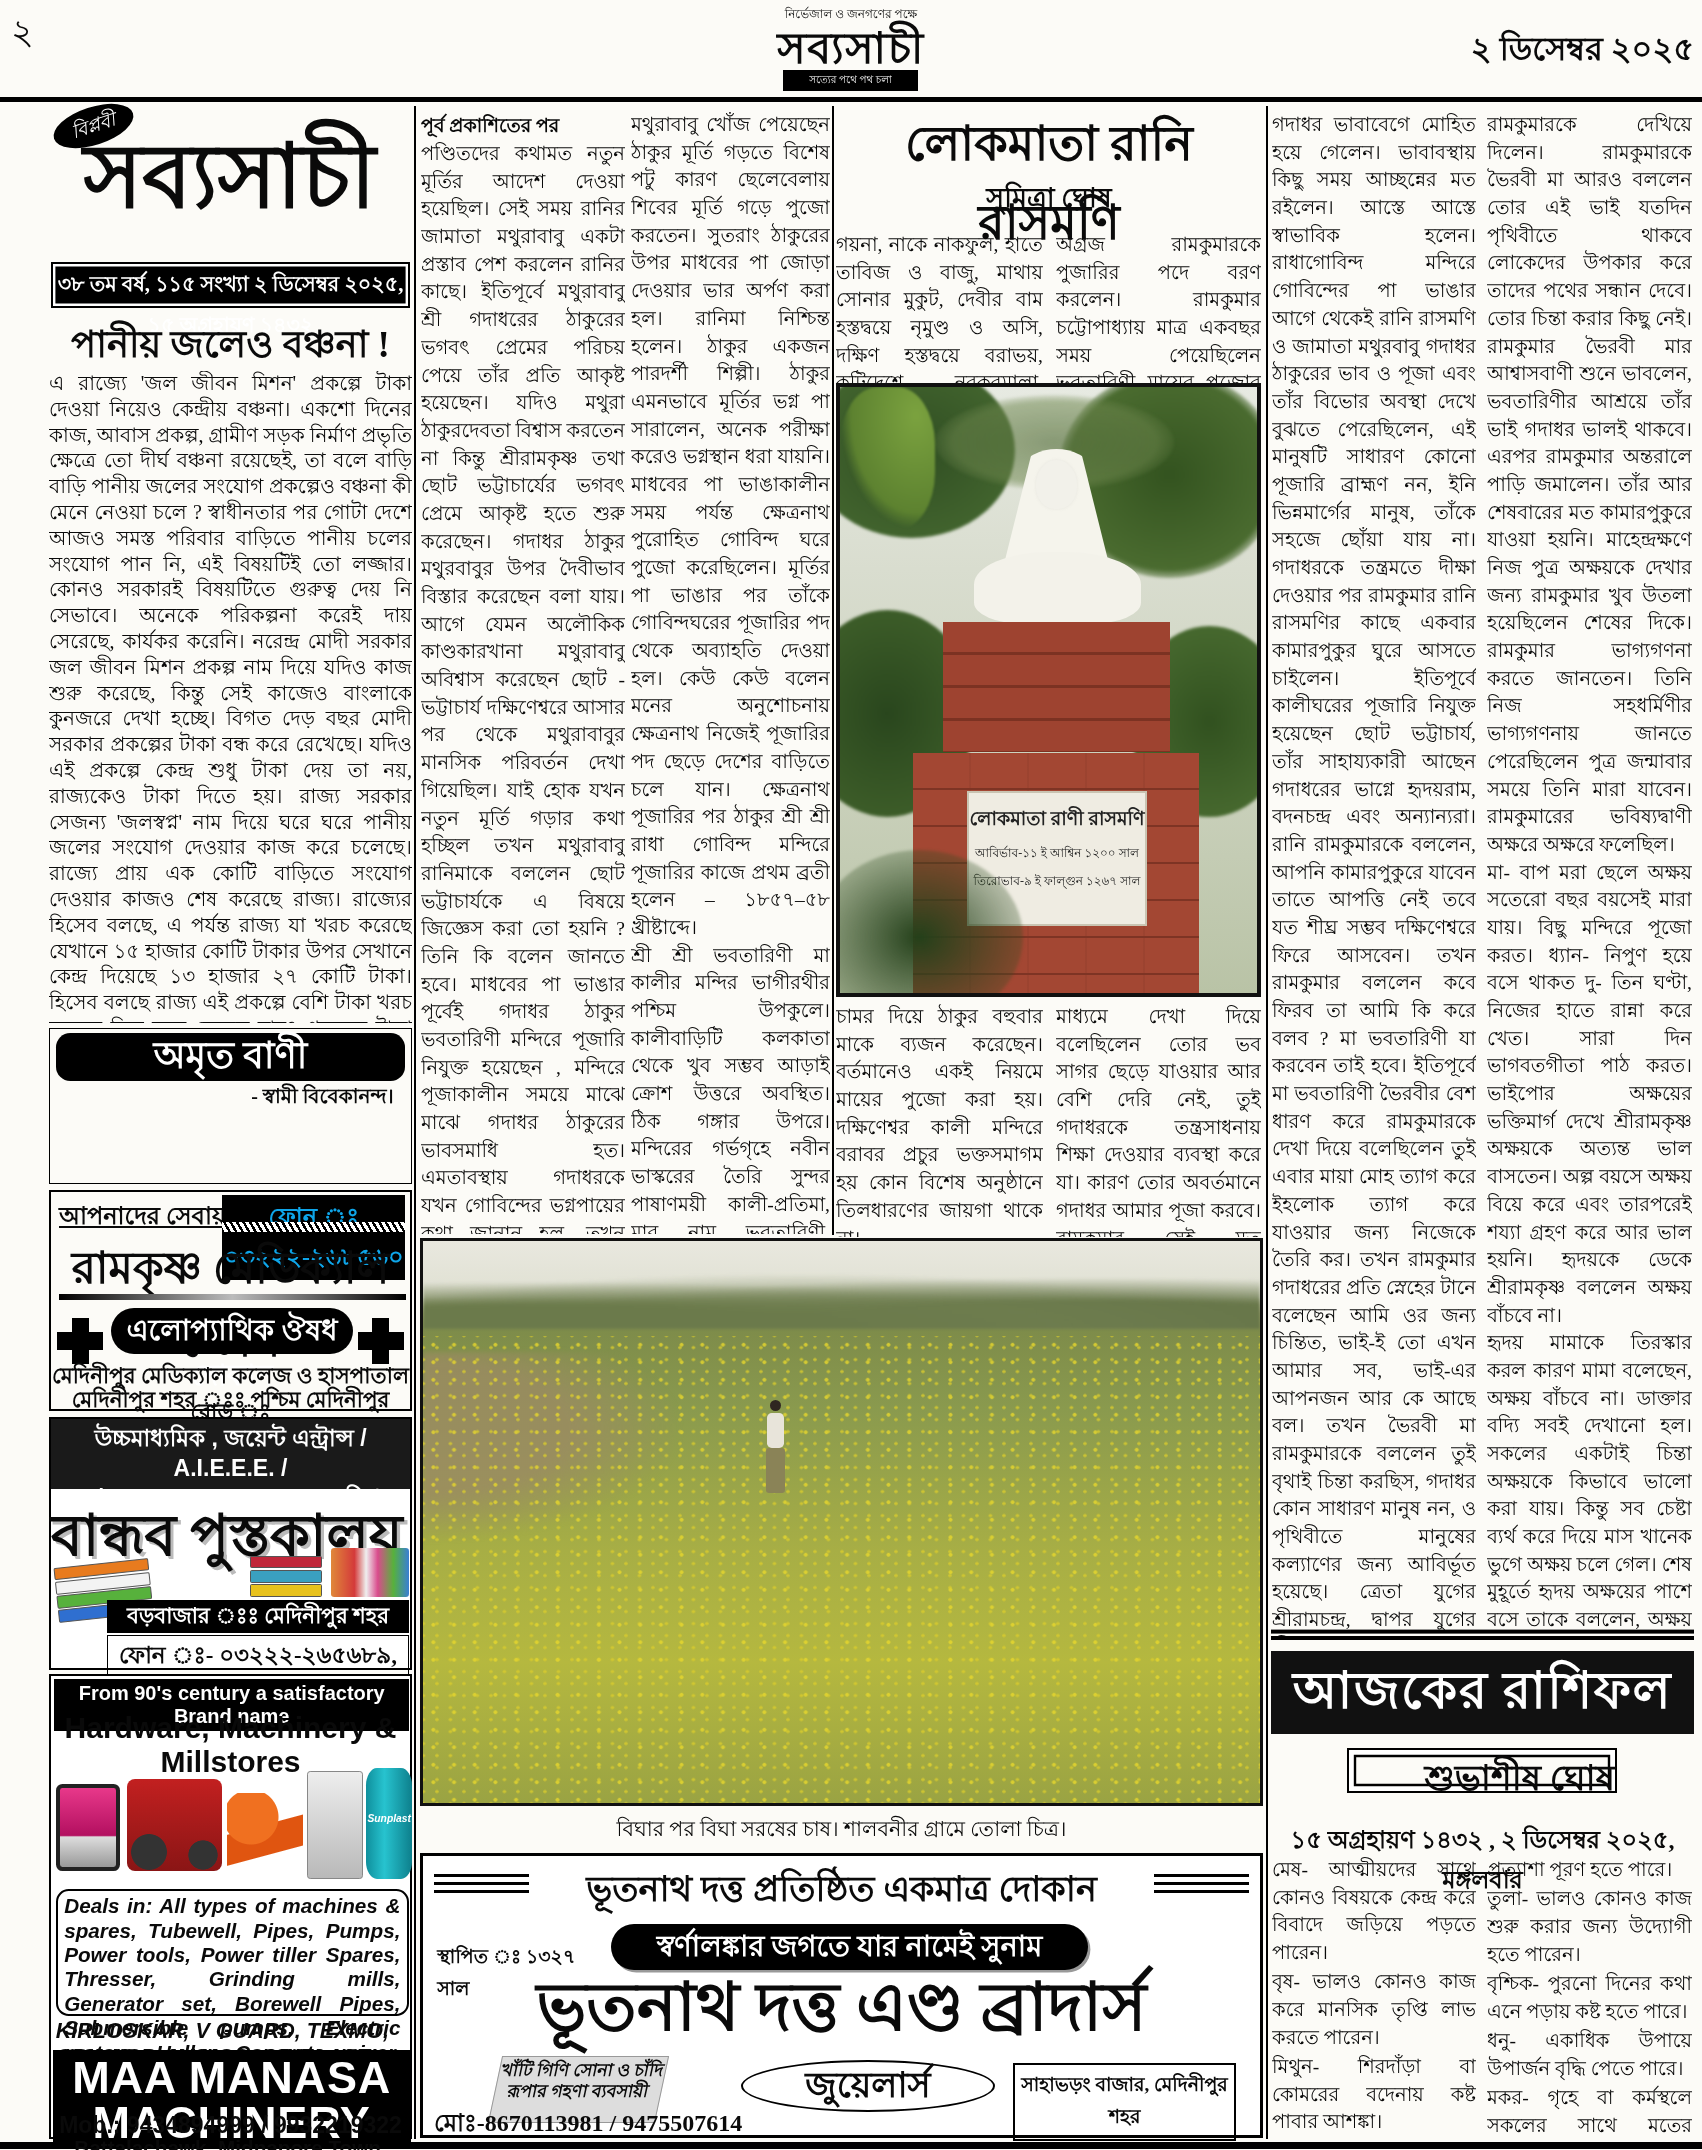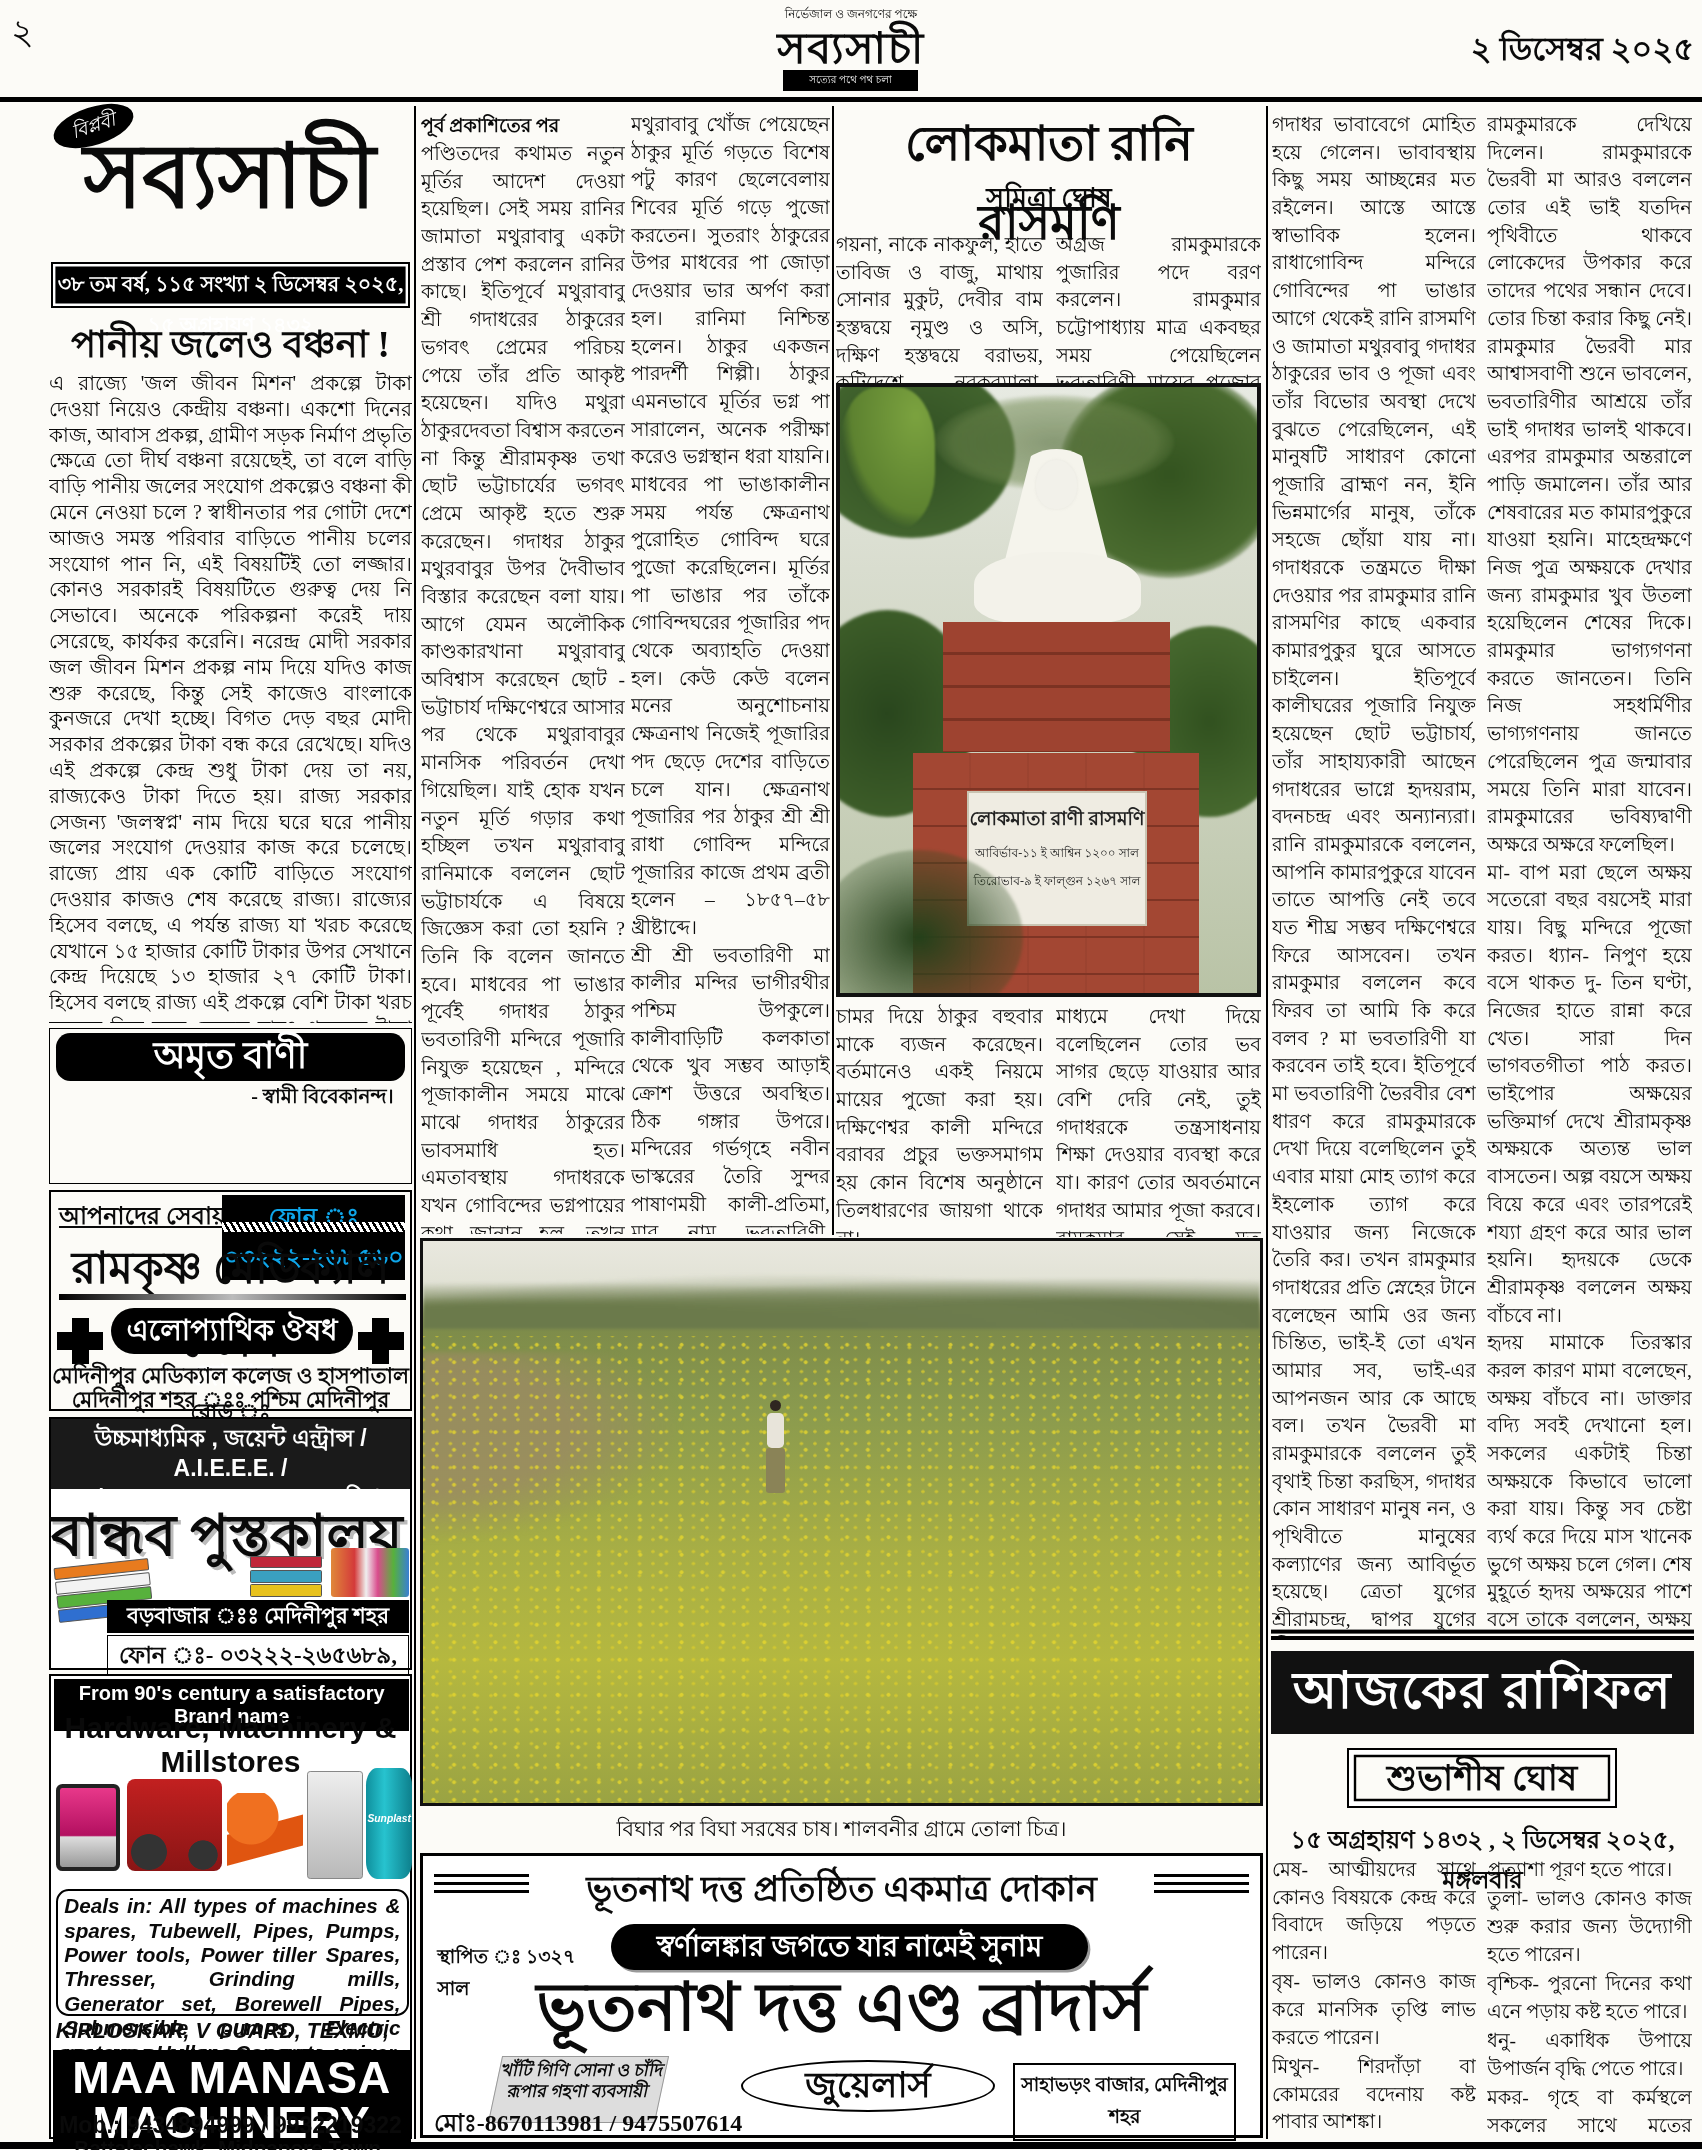--- a/index.html
+++ b/index.html
@@ -183,22 +183,22 @@
       font-size:35px; font-weight:bold; text-align:center; line-height:48px; }
   #jwl-addr { position:absolute; right:24px; top:207px; width:223px; border:2.4px solid #000; font-size:19px; font-weight:bold;
       text-align:center; padding:4.8px 3.2px; }
   #jwl-bottom { position:absolute; left:0; top:248px; width:100%; display:flex; justify-content:space-between; padding:0 11px;
       font-size:24px; font-weight:bold;flex-direction:column; }
 
   
   #horo-sep { left:1271px; top:1636px; width:423px; height:4px; background:#000; box-shadow:0 -6.4px 0 #000; }
   #horo-banner { left:1271px; top:1651px; width:423px; height:83px; background:#111; color:#fff; font-size:51px;
       font-weight:bold; text-align:center; line-height:80px; letter-spacing:1.6px; }
-  #horo-name { left:1347px; top:1748px; width:270px; height:60px; border:2.4px solid #000; box-shadow:inset 0 0 0 4.8px #fff, inset 0 0 0 7.2px #000;
-      font-size:35px; font-weight:bold; text-align:center; line-height:57px; }
+  #horo-name { left:1347px; top:1748px; width:270px; height:45px; border:2.4px solid #000; box-shadow:inset 0 0 0 4.8px #fff, inset 0 0 0 7.2px #000;
+      font-size:35px; font-weight:bold; text-align:right; line-height:57px; }
   #horo-date { left:1271px; top:1821px; width:423px; font-size:24px; font-weight:bold; text-align:center; }
   .horo-col { font-size:19.5px; line-height:1.42; }
   #horo-left { left:1272px; top:1856px; width:204px; height:283px; }
   #horo-right { left:1487px; top:1856px; width:205px; height:283px; }
   .horo-item { margin-bottom:1.6px; }
 </style>
 </head>
 <body>
 
 <div id="page">

